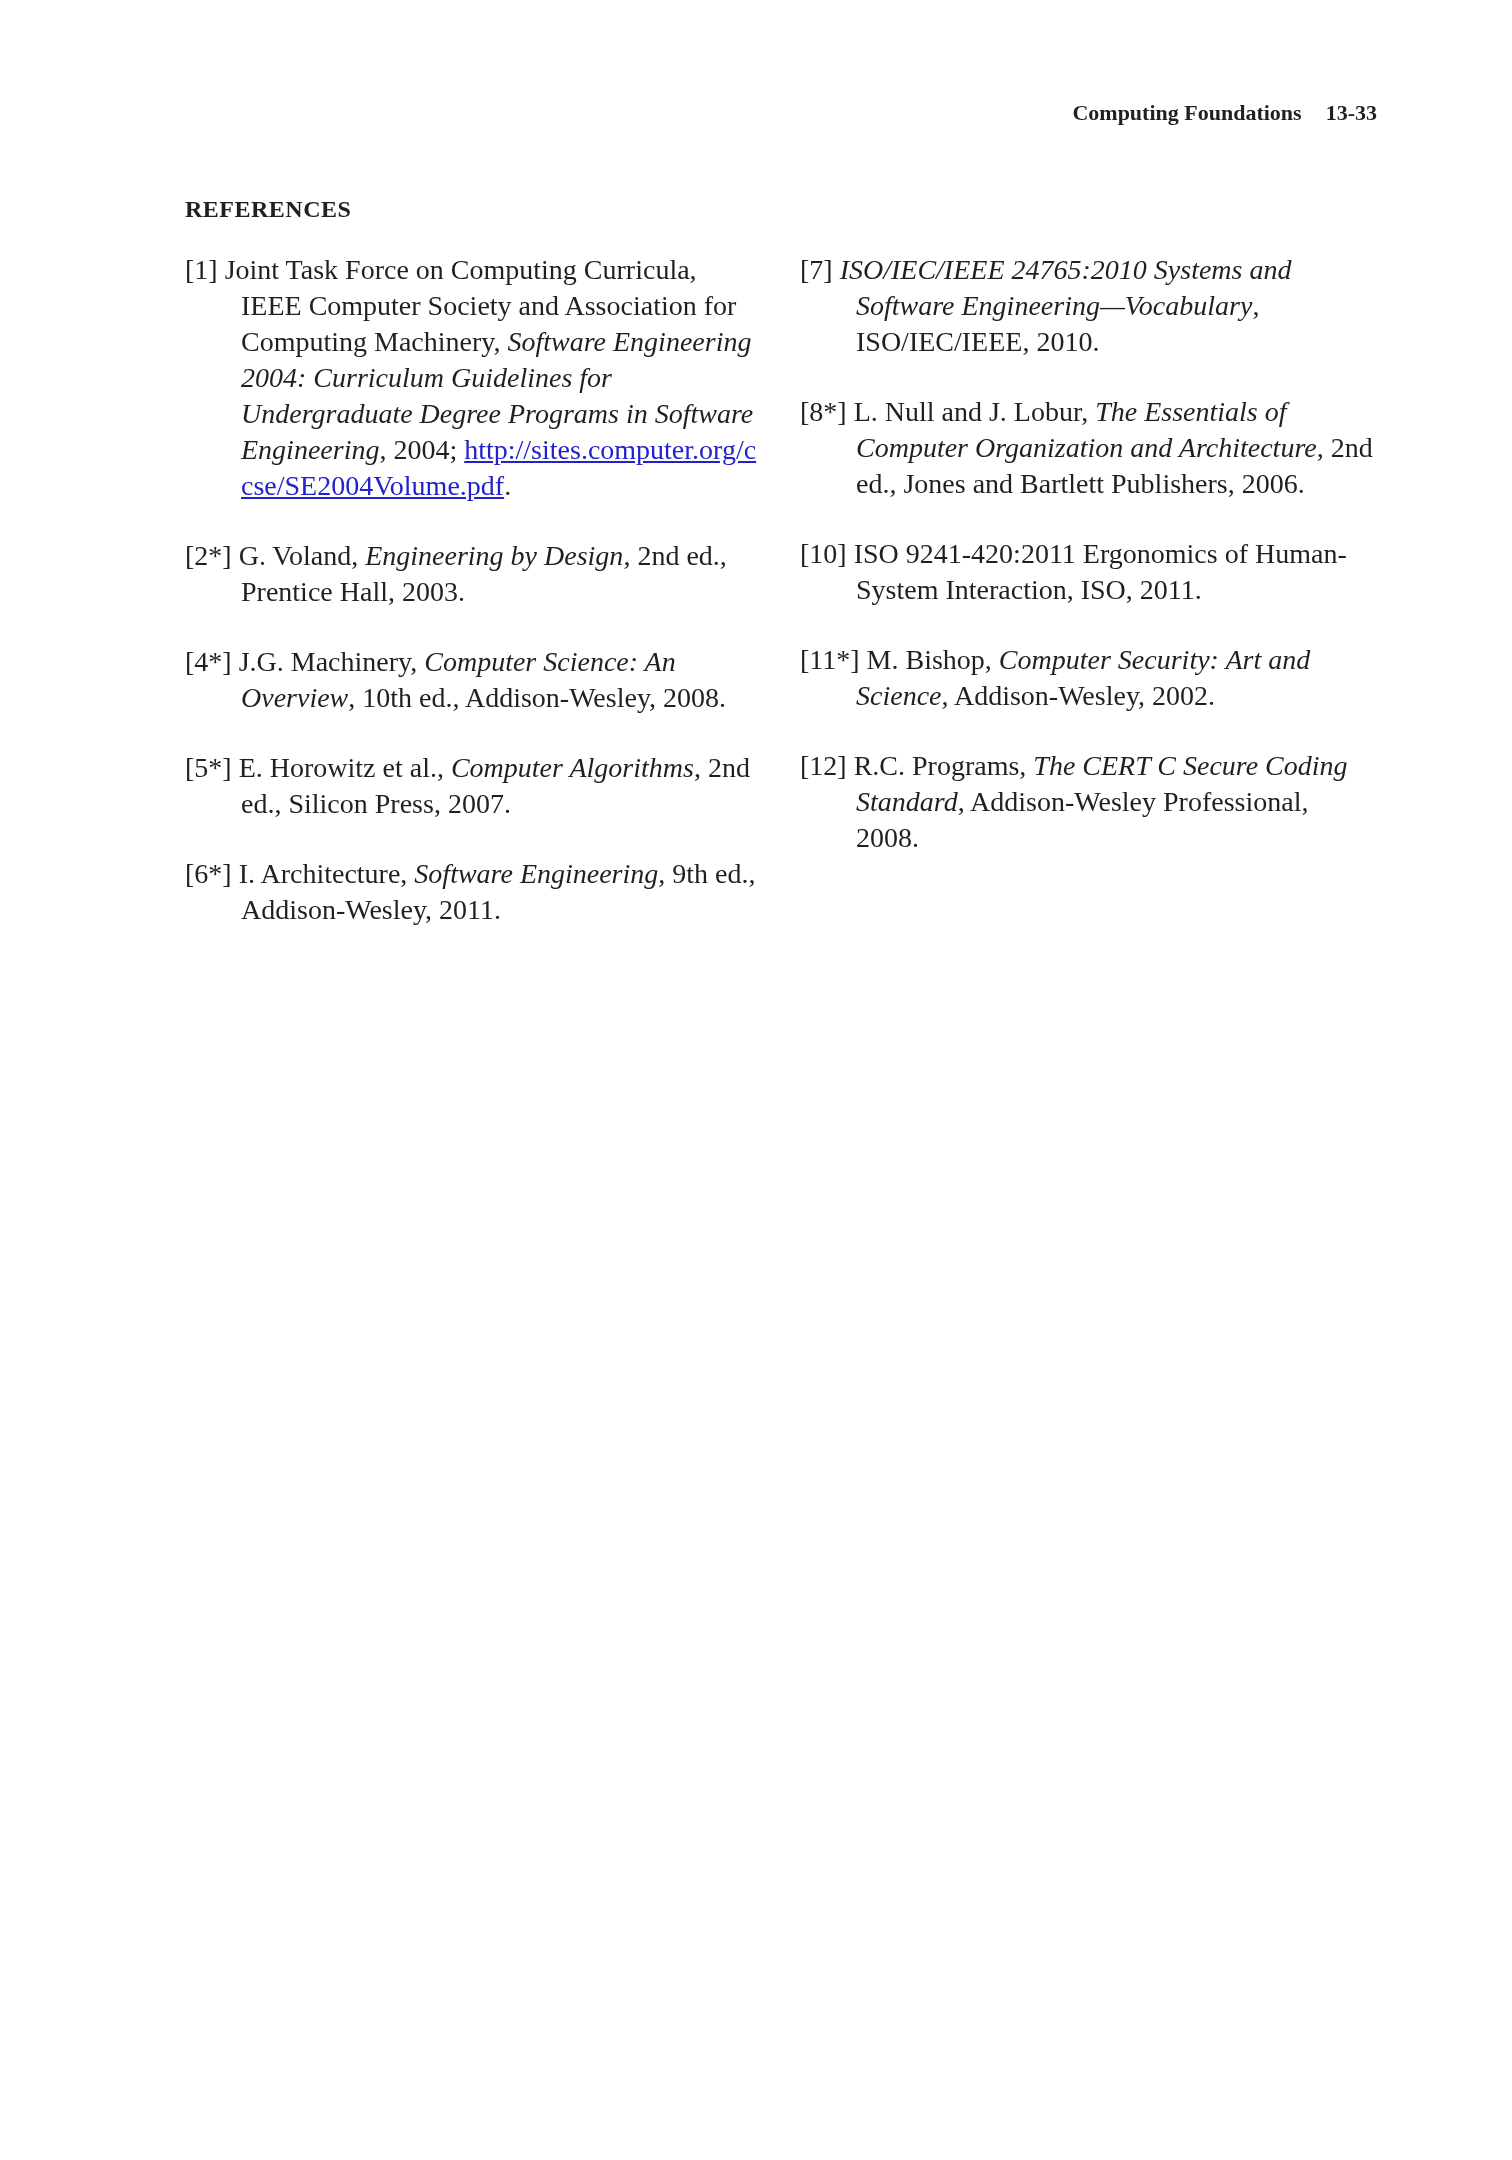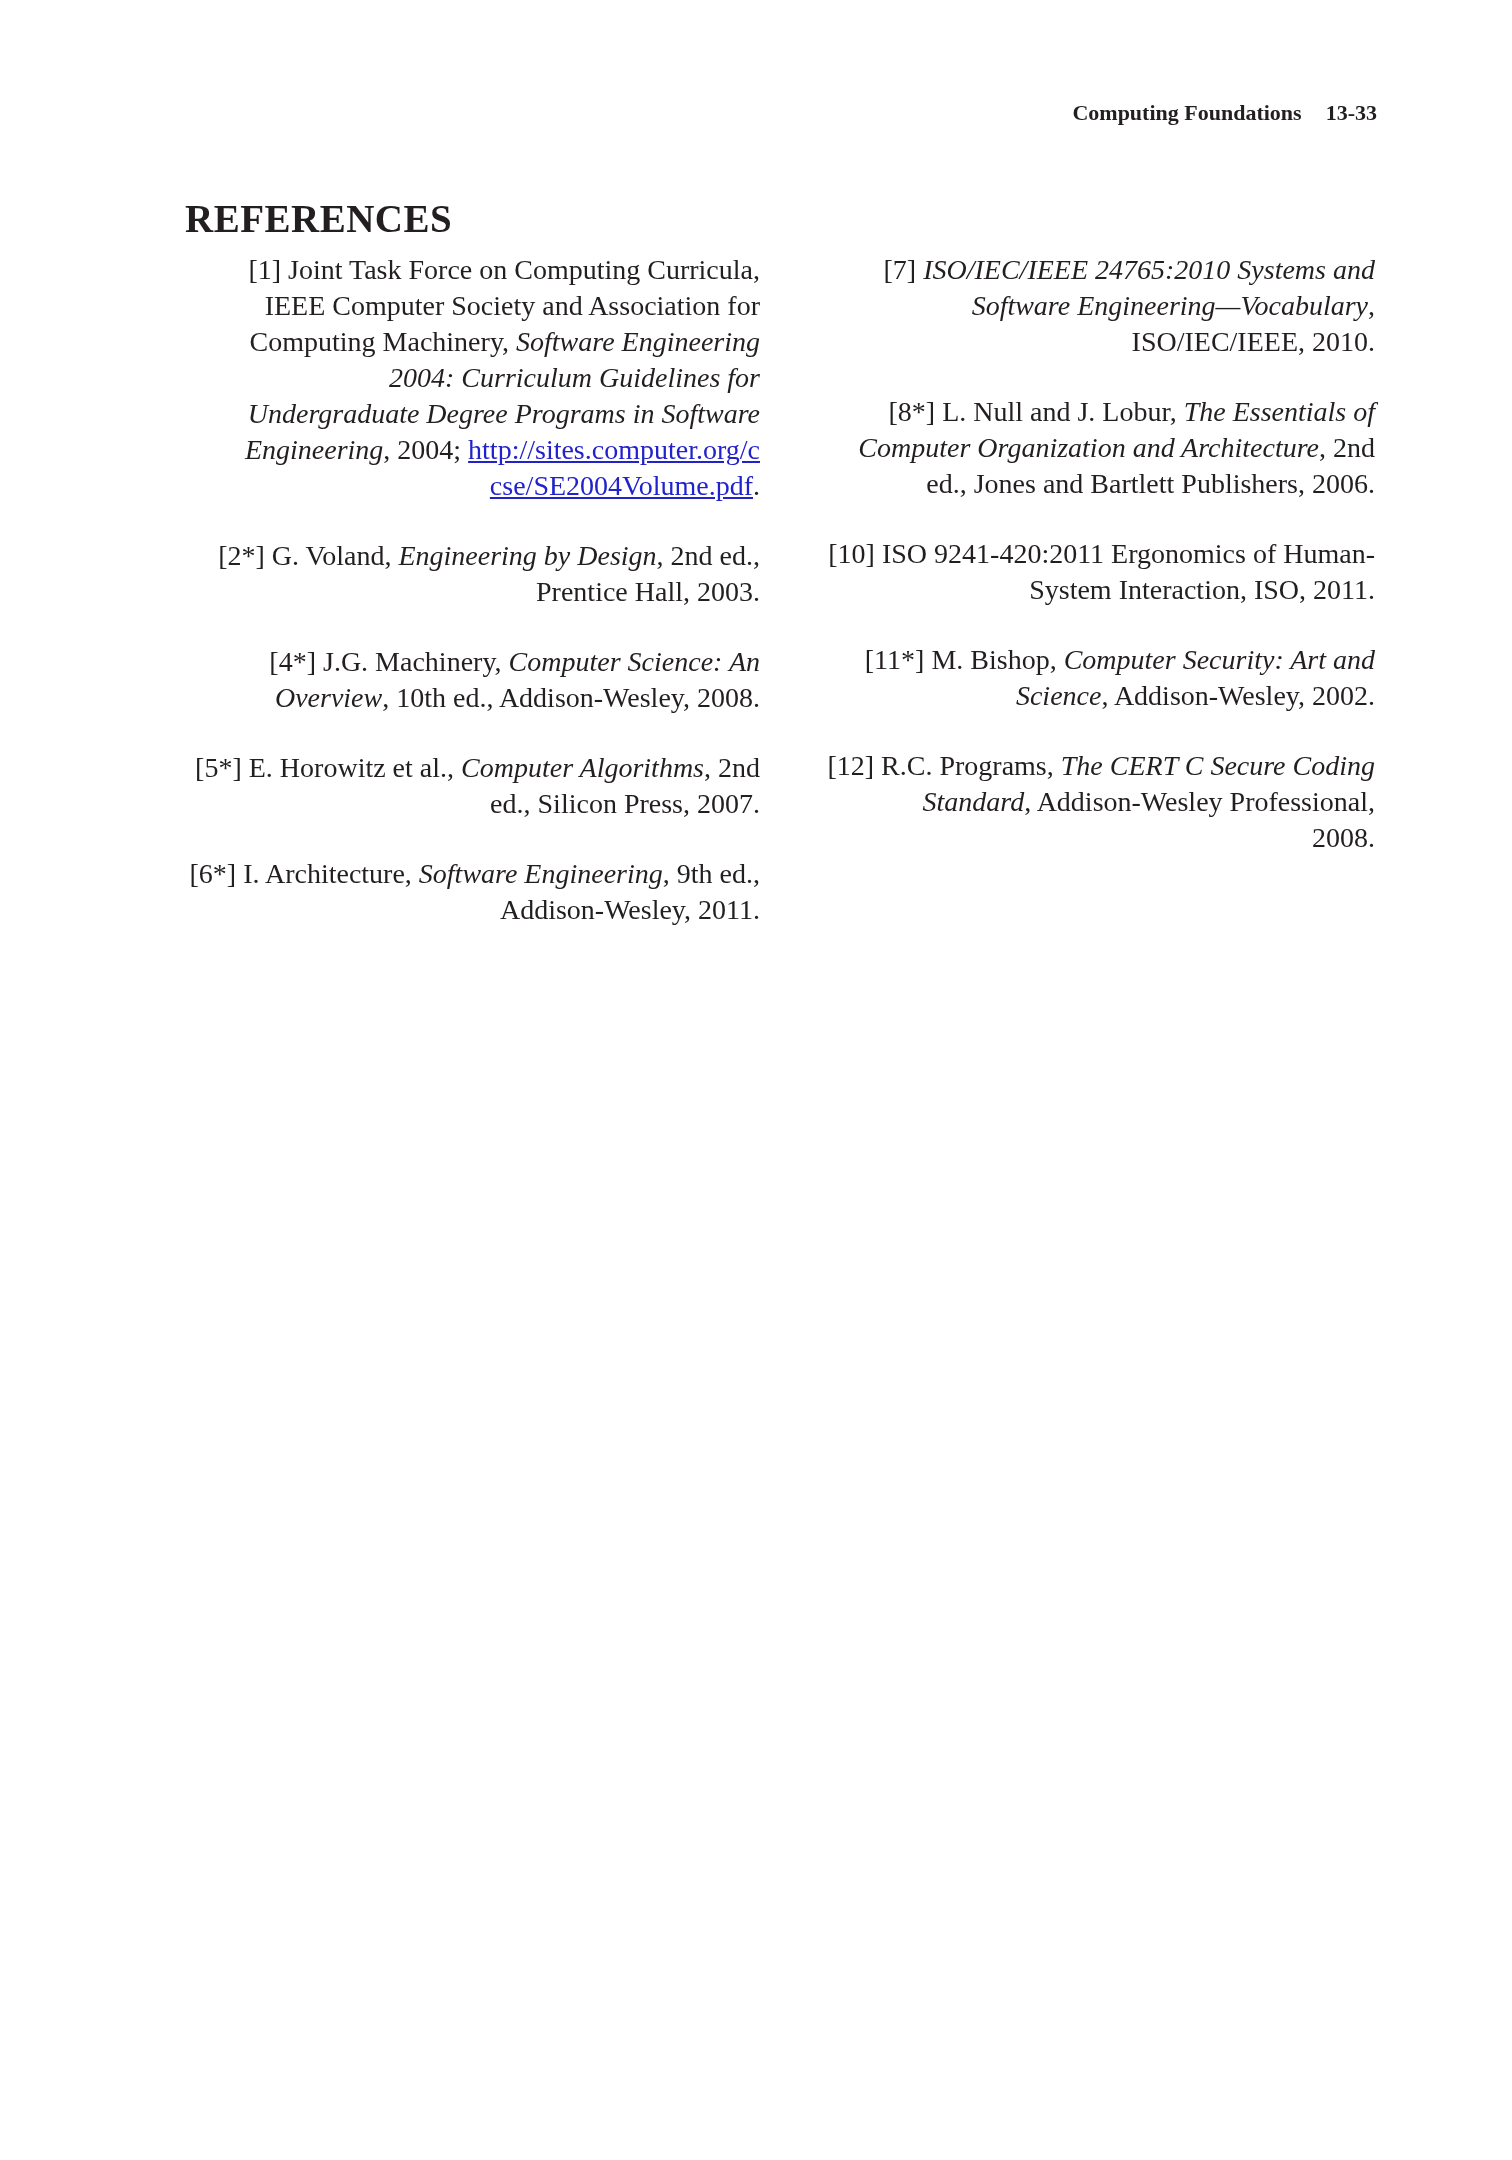--- a/index.html
+++ b/index.html
@@ -15,38 +15,38 @@
     position: absolute;
     top: 100px; right: 135px;
     font-size: 22px; font-weight: bold;
     white-space: nowrap;
   }
   .running-header .page-num { margin-left: 24px; }
   .section-title {
     position: absolute;
     top: 196px; left: 185px;
     margin: 0;
-    font-size: 39px; font-weight: bold;
+    font-size: 24px; font-weight: bold;
     letter-spacing: 0.5px;
   }
   .columns {
     position: absolute;
     top: 252px; left: 185px;
     width: 1190px;
     display: flex;
     gap: 40px;
   }
   .col { width: 575px; }
   .ref {
     font-size: 28px;
     line-height: 36px;
     padding-left: 56px;
     text-indent: -56px;
     margin: 0 0 34px 0;
-    text-align: right;
+    text-align: left;
   }
   .ref .it { font-style: italic; }
   .ref a.ref-link {
     color: #2222CC;
     text-decoration: underline;
     overflow-wrap: anywhere;
     word-break: break-all;
   }
 </style>
 </head>

